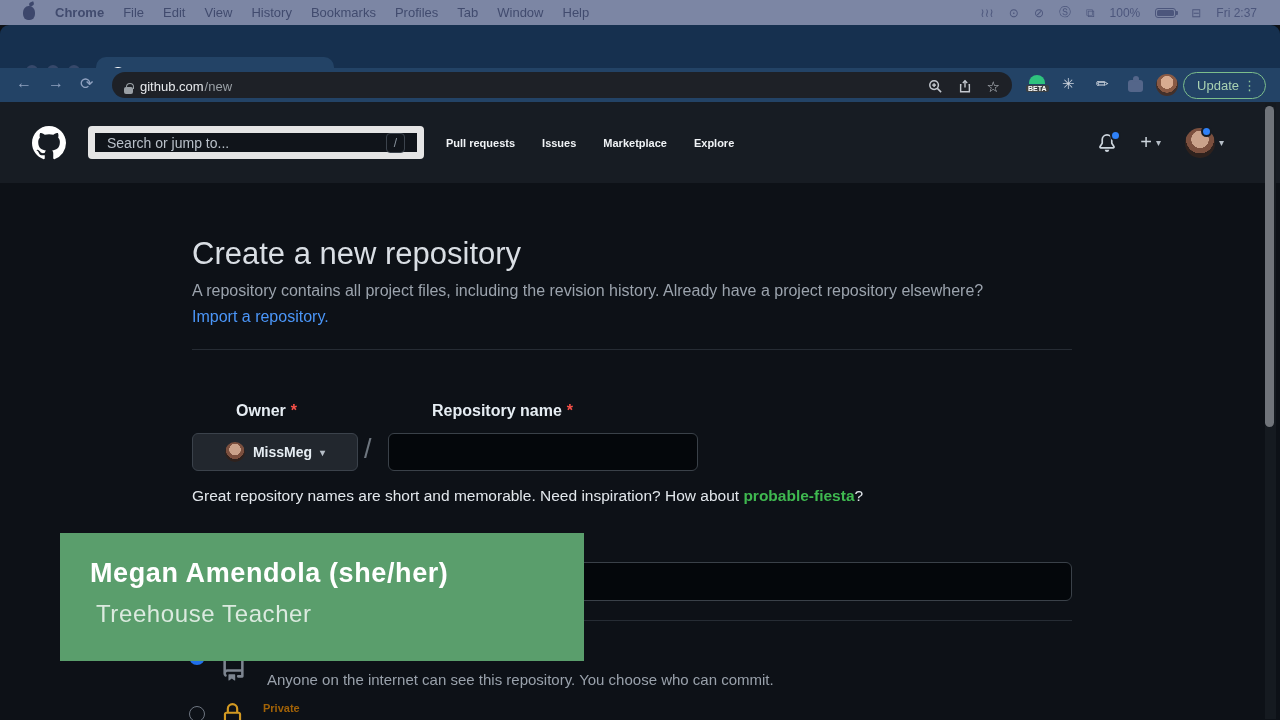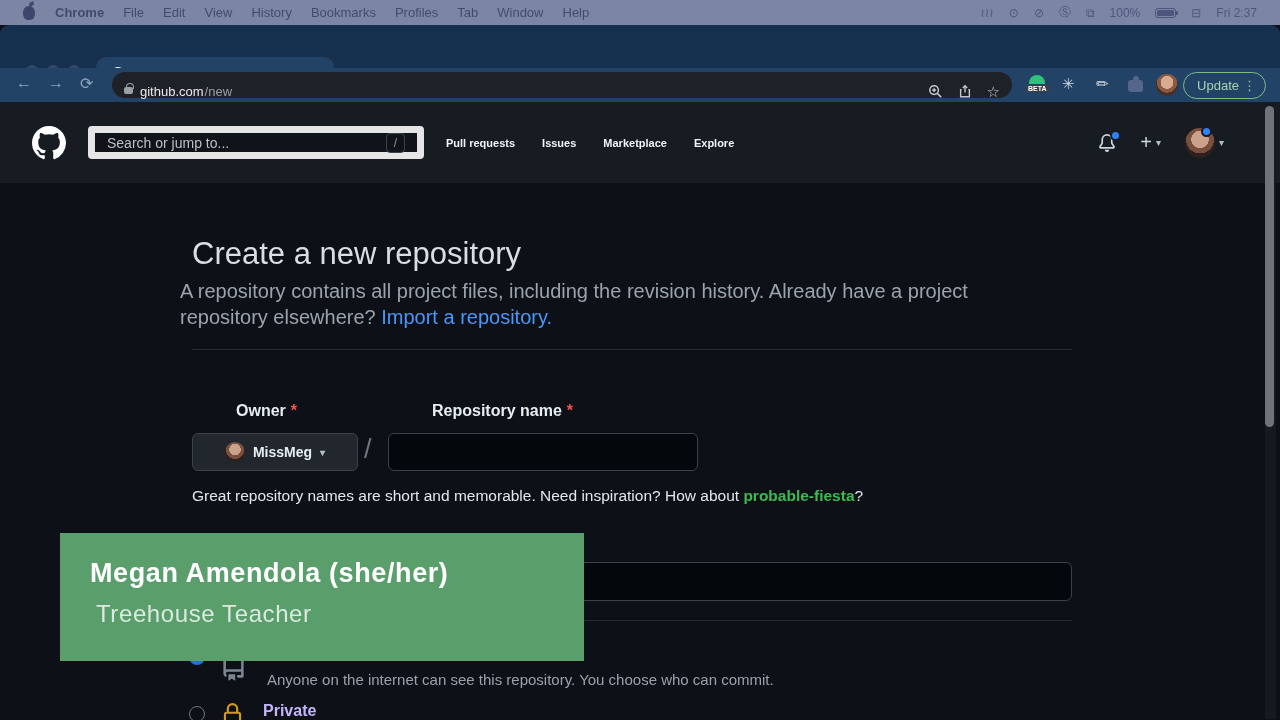--- a/index.html
+++ b/index.html
@@ -31,22 +31,22 @@
   .tab .favicon svg { display:block; }
   .tab-title { white-space:nowrap; overflow:hidden; flex:1; font-weight:bold; }
   .tab-close { color:#c9d3e1; font-size:16px; font-weight:normal; }
   .newtab-btn { position:absolute; left:346px; top:36px; color:#cdd6e3; font-size:21px; font-weight:normal; }
   .tabsearch-chevron { position:absolute; right:16px; top:38px; color:#bcc8d9; font-size:15px; }
 
   
   .toolbar { position:absolute; top:68px; left:0; width:1280px; height:34px; background:#234366; }
   .navbtn { position:absolute; top:74px; color:#8fa1bf; font-size:16px; }
   .addressbar { position:absolute; left:112px; top:72px; width:900px; height:26px;
-    background:#1e2127; border-radius:13px; display:flex; align-items:flex-start;
-    padding:12px 12px; font-size:13px; color:#e8eaed; gap:7px; }
+    background:#1e2127; border-radius:13px; display:flex; align-items:flex-end;
+    padding:4px 12px; font-size:13px; color:#e8eaed; gap:7px; }
   .lock-ic { width:9px; height:7px; background:#9aa0a6; border-radius:2px; position:relative; margin-top:3px; }
   .lock-ic::before { content:""; position:absolute; top:-4px; left:1.5px; width:6px; height:5px;
     border:1.5px solid #9aa0a6; border-bottom:none; border-radius:4px 4px 0 0; }
   .url-path { color:#9aa0a6; }
   .addr-icons { margin-left:auto; display:flex; gap:15px; align-items:center; color:#c3c8cf; }
   .addr-icons svg { display:block; }
   .star-ic { font-size:15px; line-height:1; }
   .ext { position:absolute; top:72px; display:flex; flex-direction:column; align-items:center; }
   .beta-dome { width:16px; height:9px; border-radius:8px 8px 0 0; background:#2ec27e; margin-top:3px; }
   .beta-tag { font-size:7px; font-weight:bold; color:#fff; background:#3c4043; border-radius:2px; padding:0 2px; margin-top:1px; }
@@ -77,21 +77,21 @@
   .icon-wrap { position:relative; display:flex; align-items:center; gap:4px; color:#cdd5dd; }
   .notif-dot { position:absolute; top:-4px; right:-5px; width:11px; height:11px;
     border-radius:50%; background:#2f81f7; border:2px solid #171c23; }
   .plus-glyph { font-size:20px; color:#cdd5dd; }
   .caret { font-size:10px; color:#b6bec7; }
   .avatar-gh { width:30px; height:30px; border-radius:50%;
     background:radial-gradient(circle at 50% 38%, #caa28b 0 36%, #7b4f3e 37% 58%, #2e211d 59% 100%); }
 
   
   .pg-title { position:absolute; left:192px; top:134px; font-size:31px; font-weight:400; color:#d9dee4; }
-  .pg-intro { position:absolute; left:180px; top:176px; width:828px; font-size:20px; line-height:26px; color:#9ba3ad; }
+  .pg-intro { position:absolute; left:192px; top:176px; width:828px; font-size:16px; line-height:26px; color:#9ba3ad; }
   .pg-intro a { color:#4b96f8; text-decoration:none; }
   .hr { position:absolute; left:192px; width:880px; height:1px; background:#262c34; }
   .field-label { position:absolute; top:300px; font-size:16px; font-weight:bold; color:#e6edf3;margin-left:44px; }
   .req { color:#f85149; margin-left:5px; }
   .owner-btn { position:absolute; left:192px; top:331px; width:166px; height:38px;
     background:#22272e; border:1px solid #3b424b; border-radius:6px;
     display:flex; align-items:center; justify-content:center; gap:8px;
     color:#e6edf3; font-size:14px; font-weight:bold; }
   .avatar-owner { width:20px; height:20px; border-radius:50%;
     background:radial-gradient(circle at 50% 38%, #caa28b 0 36%, #7b4f3e 37% 58%, #2e211d 59% 100%); }
@@ -100,21 +100,21 @@
     color:#e6edf3; font-size:14px; padding:0 10px; outline:none; }
   .repo-input { left:388px; top:331px; width:310px; height:38px; }
   .desc-input { left:192px; top:460px; width:880px; height:39px; }
   .helper { position:absolute; left:192px; top:385px; font-size:15.5px; color:#e2e7ec; }
   .sugg { color:#3fb950; font-weight:bold; }
 
   .radio { position:absolute; width:16px; height:16px; border-radius:50%; }
   .radio.sel { border:5px solid #1f6feb; background:#0d1117; }
   .radio.unsel { border:1px solid #6e7681; background:transparent; }
   .vis-icon { position:absolute; }
-  .vis-label { position:absolute; font-size:16px; font-weight:bold; color:#c4b5fd; }
+  .vis-label { position:absolute; font-size:11px; font-weight:bold; color:#a16207; }
   .vis-desc { position:absolute; font-size:15px; color:#99a1ab; }
 
   
   .scroll-track { position:absolute; right:4px; top:1px; width:11px; height:616px; background:#151a20; }
   .scroll-thumb { position:absolute; right:6px; top:4px; width:9px; height:321px; background:#70747a; border-radius:5px; }
 
   
   .lower-third { position:absolute; left:60px; top:533px; width:524px; height:128px;
     background:#5a9e6c; z-index:50; }
   .lt-name { position:absolute; left:30px; top:25px; font-size:27px; font-weight:bold;

